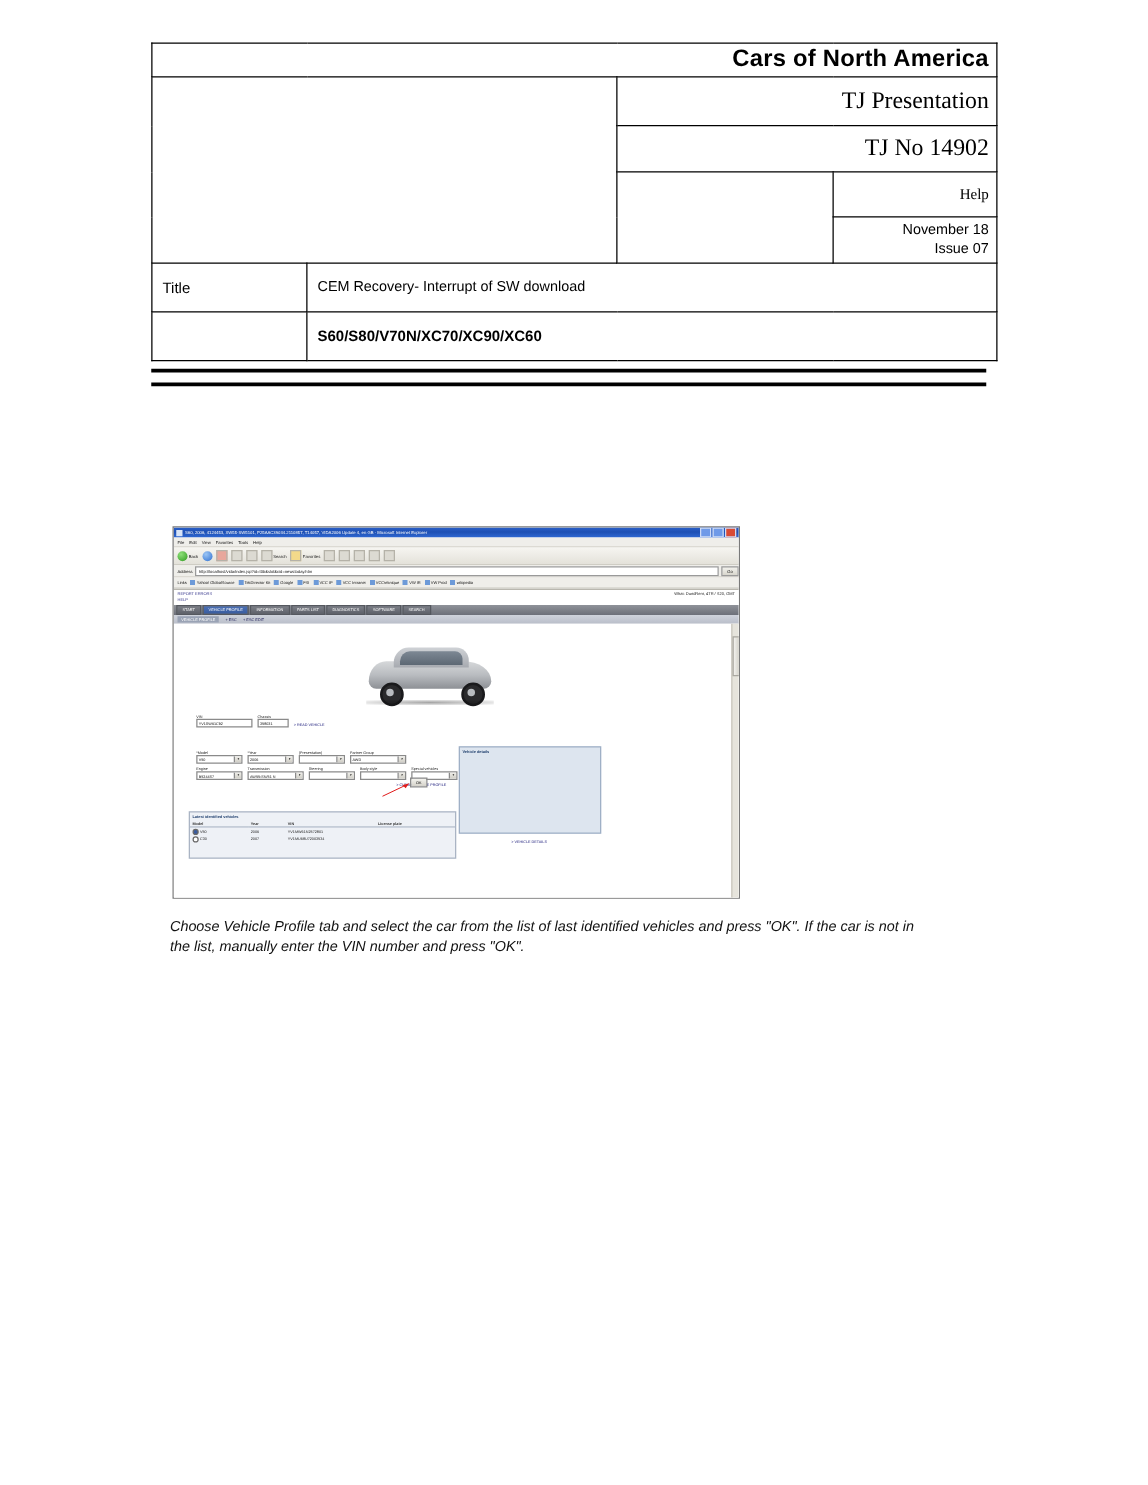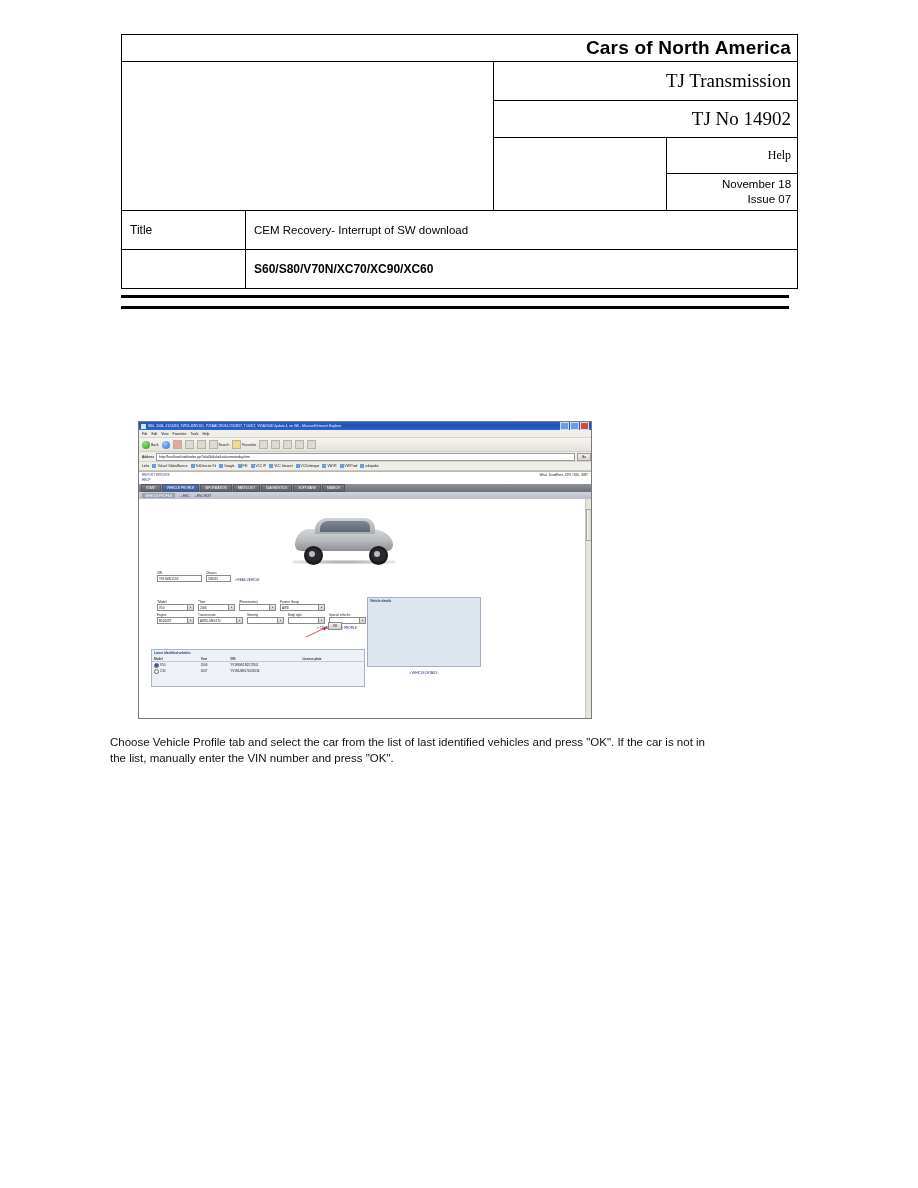--- a/index.html
+++ b/index.html
@@ -490,47 +490,48 @@
   .hscroll {
     position: absolute;
     left: 0; bottom: 0; height: 5px; width: 100%;
     background: #e6e4dc;
     border-top: 0.5px solid #c7c5bc;
   }
 
   
   .caption {
     position: absolute;
-    left: 110px;
+    left: 136px;
     top: 734px;
     width: 600px;
     font-size: 11.5px;
     line-height: 16px;
     color: #111;
+    font-style: italic;
   }
 </style>
 </head>
 <body>
 
 <div class="page">
 
   <table class="hdr-table">
     <colgroup>
       <col style="width:124px">
       <col style="width:248px">
       <col style="width:173px">
       <col style="width:131px">
     </colgroup>
     <tbody>
       <tr>
         <td class="cell-company" colspan="4">Cars of North America</td>
       </tr>
       <tr>
         <td class="cell-blankleft" colspan="2" rowspan="4"></td>
-        <td class="cell-instruction" colspan="2">TJ Transmission</td>
+        <td class="cell-instruction" colspan="2">TJ Presentation</td>
       </tr>
       <tr>
         <td class="cell-tjno" colspan="2">TJ No 14902</td>
       </tr>
       <tr>
         <td class="cell-date-inner-blank" rowspan="2"></td>
         <td class="cell-date-label">Help</td>
       </tr>
       <tr>
         <td class="cell-date-value">

